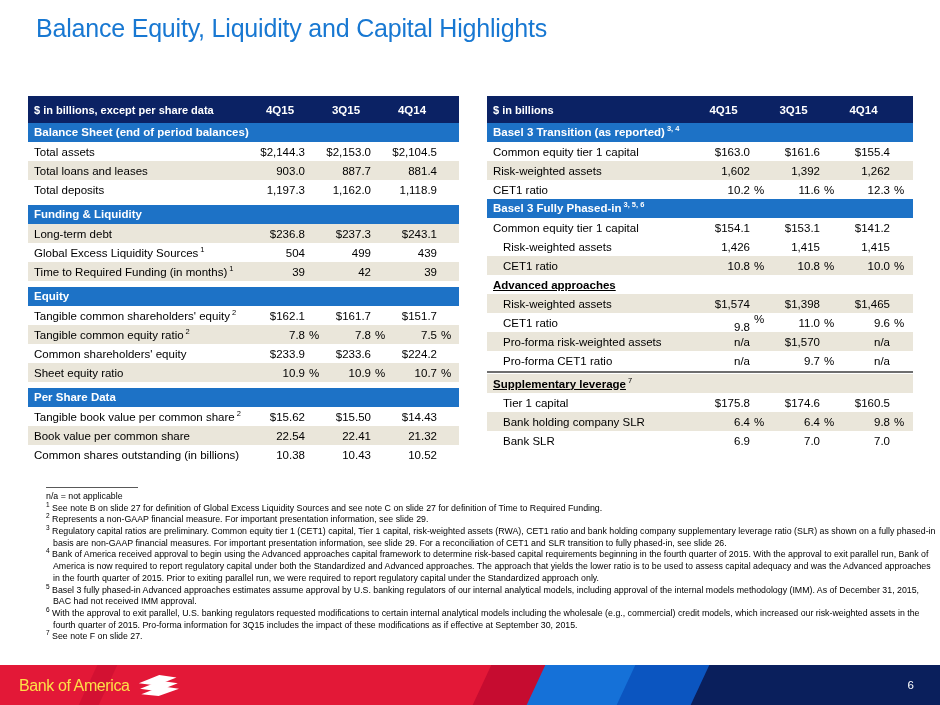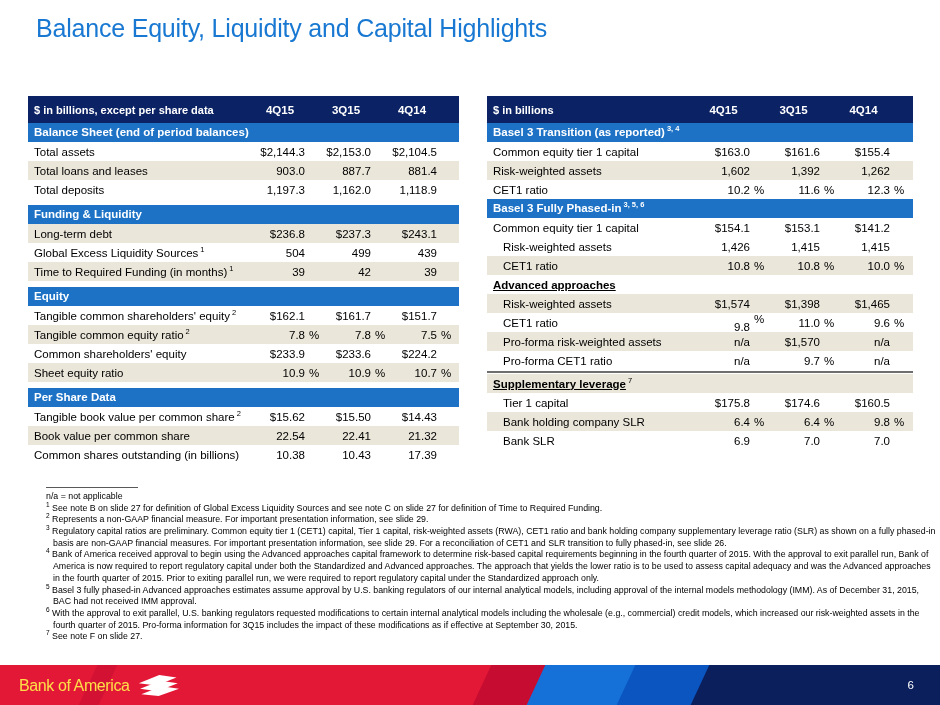--- a/index.html
+++ b/index.html
@@ -253,21 +253,21 @@
         <span class="t-label"><span>Common shares outstanding (in billions)</span></span>
         <span class="vg">
           <span class="num" style="width: 50px;">10.38</span>
           <span class="unit" style="width: 16px;"></span>
         </span>
         <span class="vg">
           <span class="num" style="width: 50px;">10.43</span>
           <span class="unit" style="width: 16px;"></span>
         </span>
         <span class="vg">
-          <span class="num" style="width: 50px;">17.39</span>
+          <span class="num" style="width: 50px;">10.52</span>
           <span class="unit" style="width: 16px;"></span>
         </span>
       </div>
     </div>
   <div class="table" id="right-table">
       <div class="t-header">
         <span class="t-unitnote">$ in billions</span>
         <span class="t-colhead" style="width: 70px; padding-right: 17px;">4Q15</span>
         <span class="t-colhead" style="width: 70px; padding-right: 17px;">3Q15</span>
         <span class="t-colhead" style="width: 70px; padding-right: 17px;">4Q14</span>

